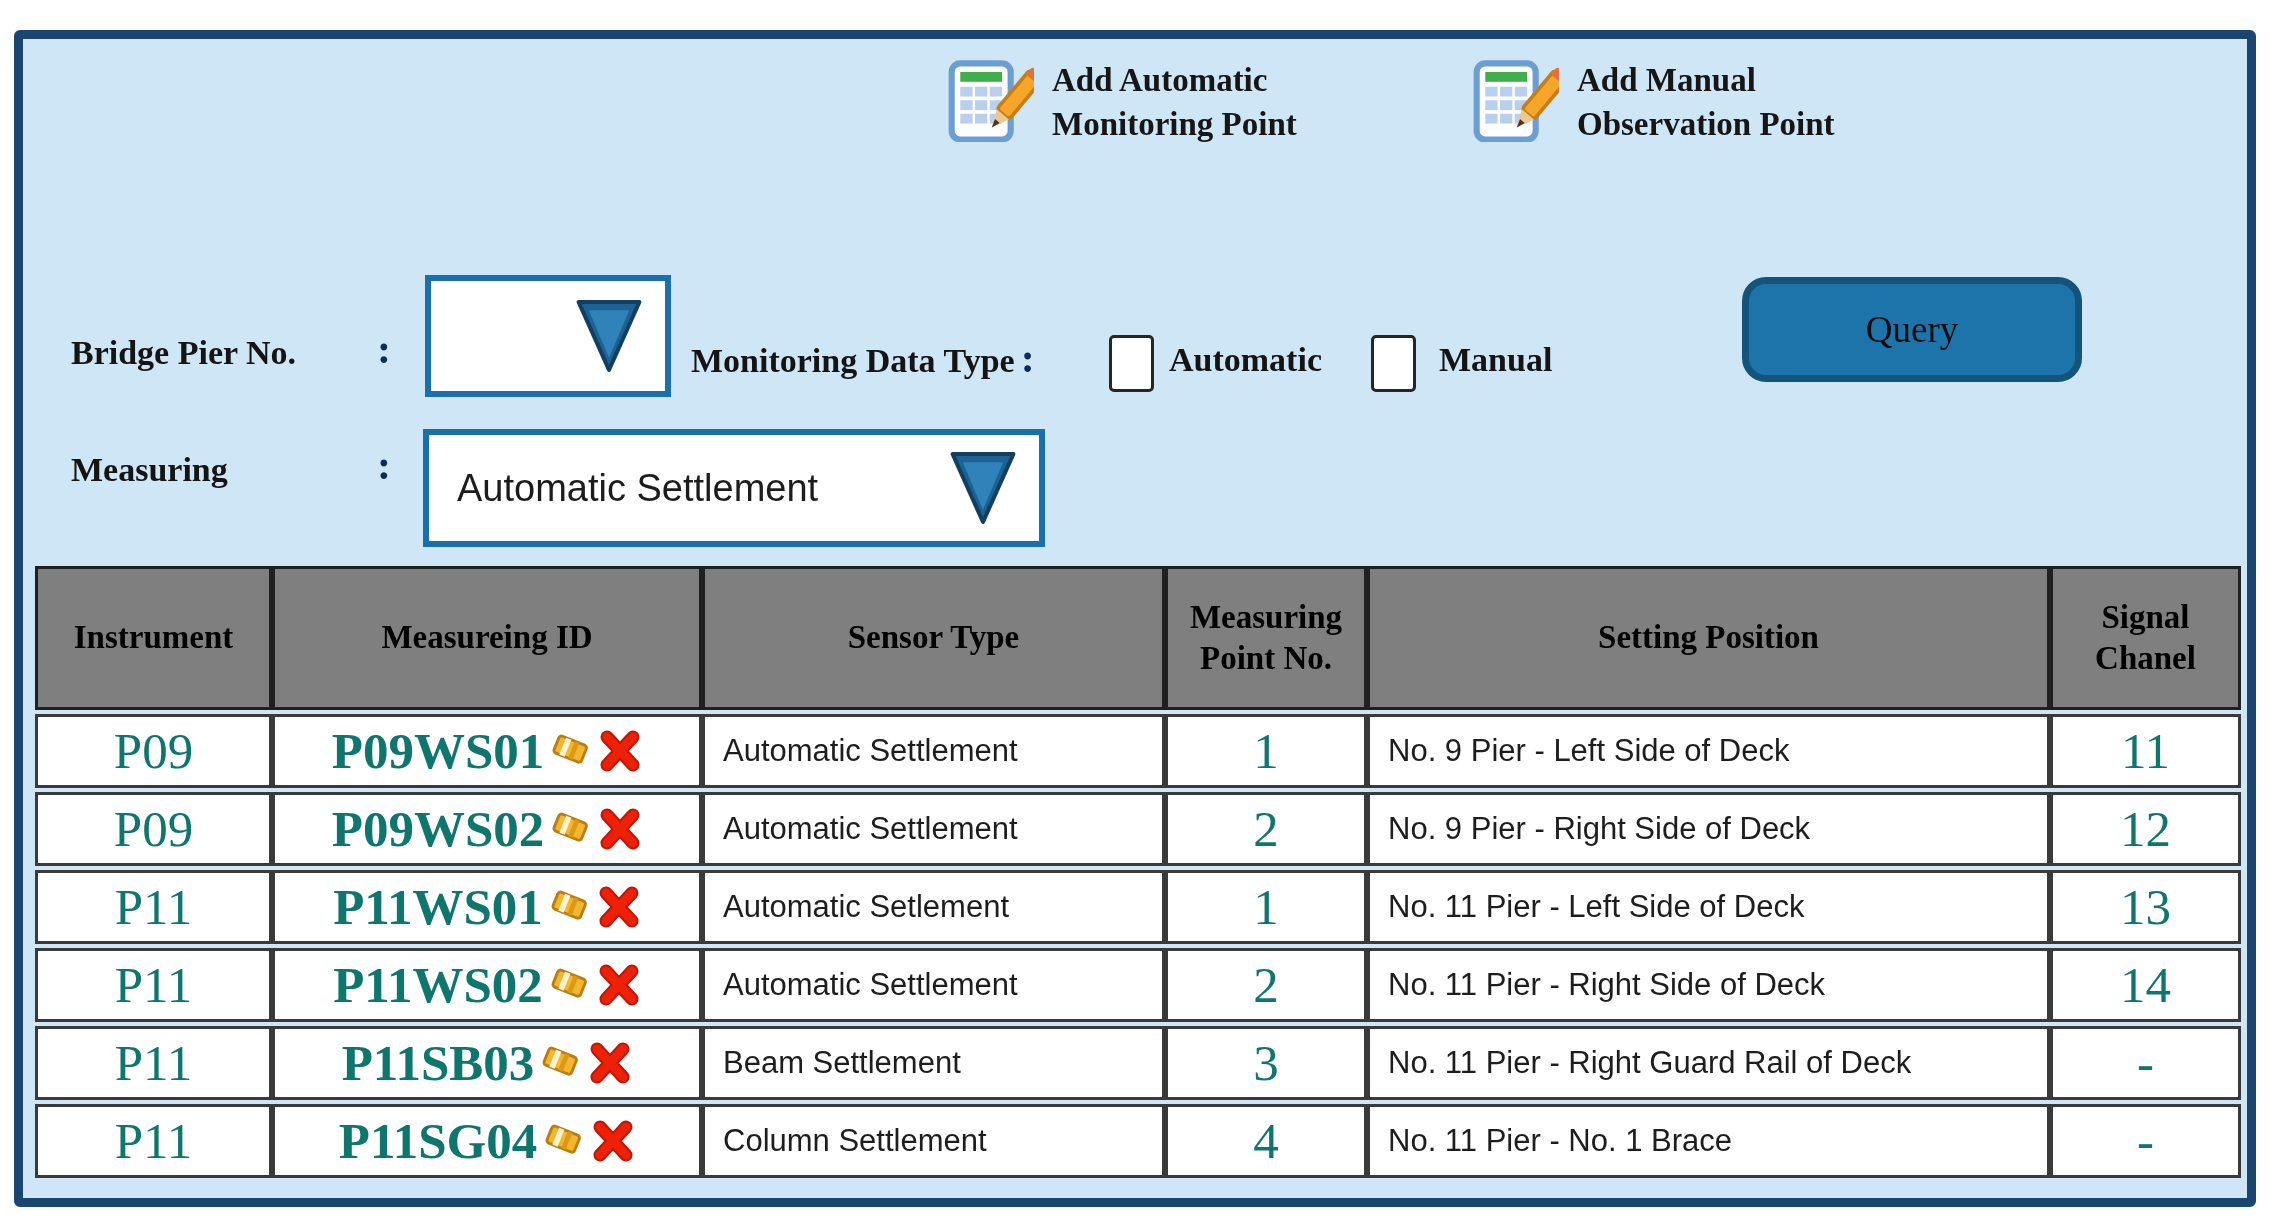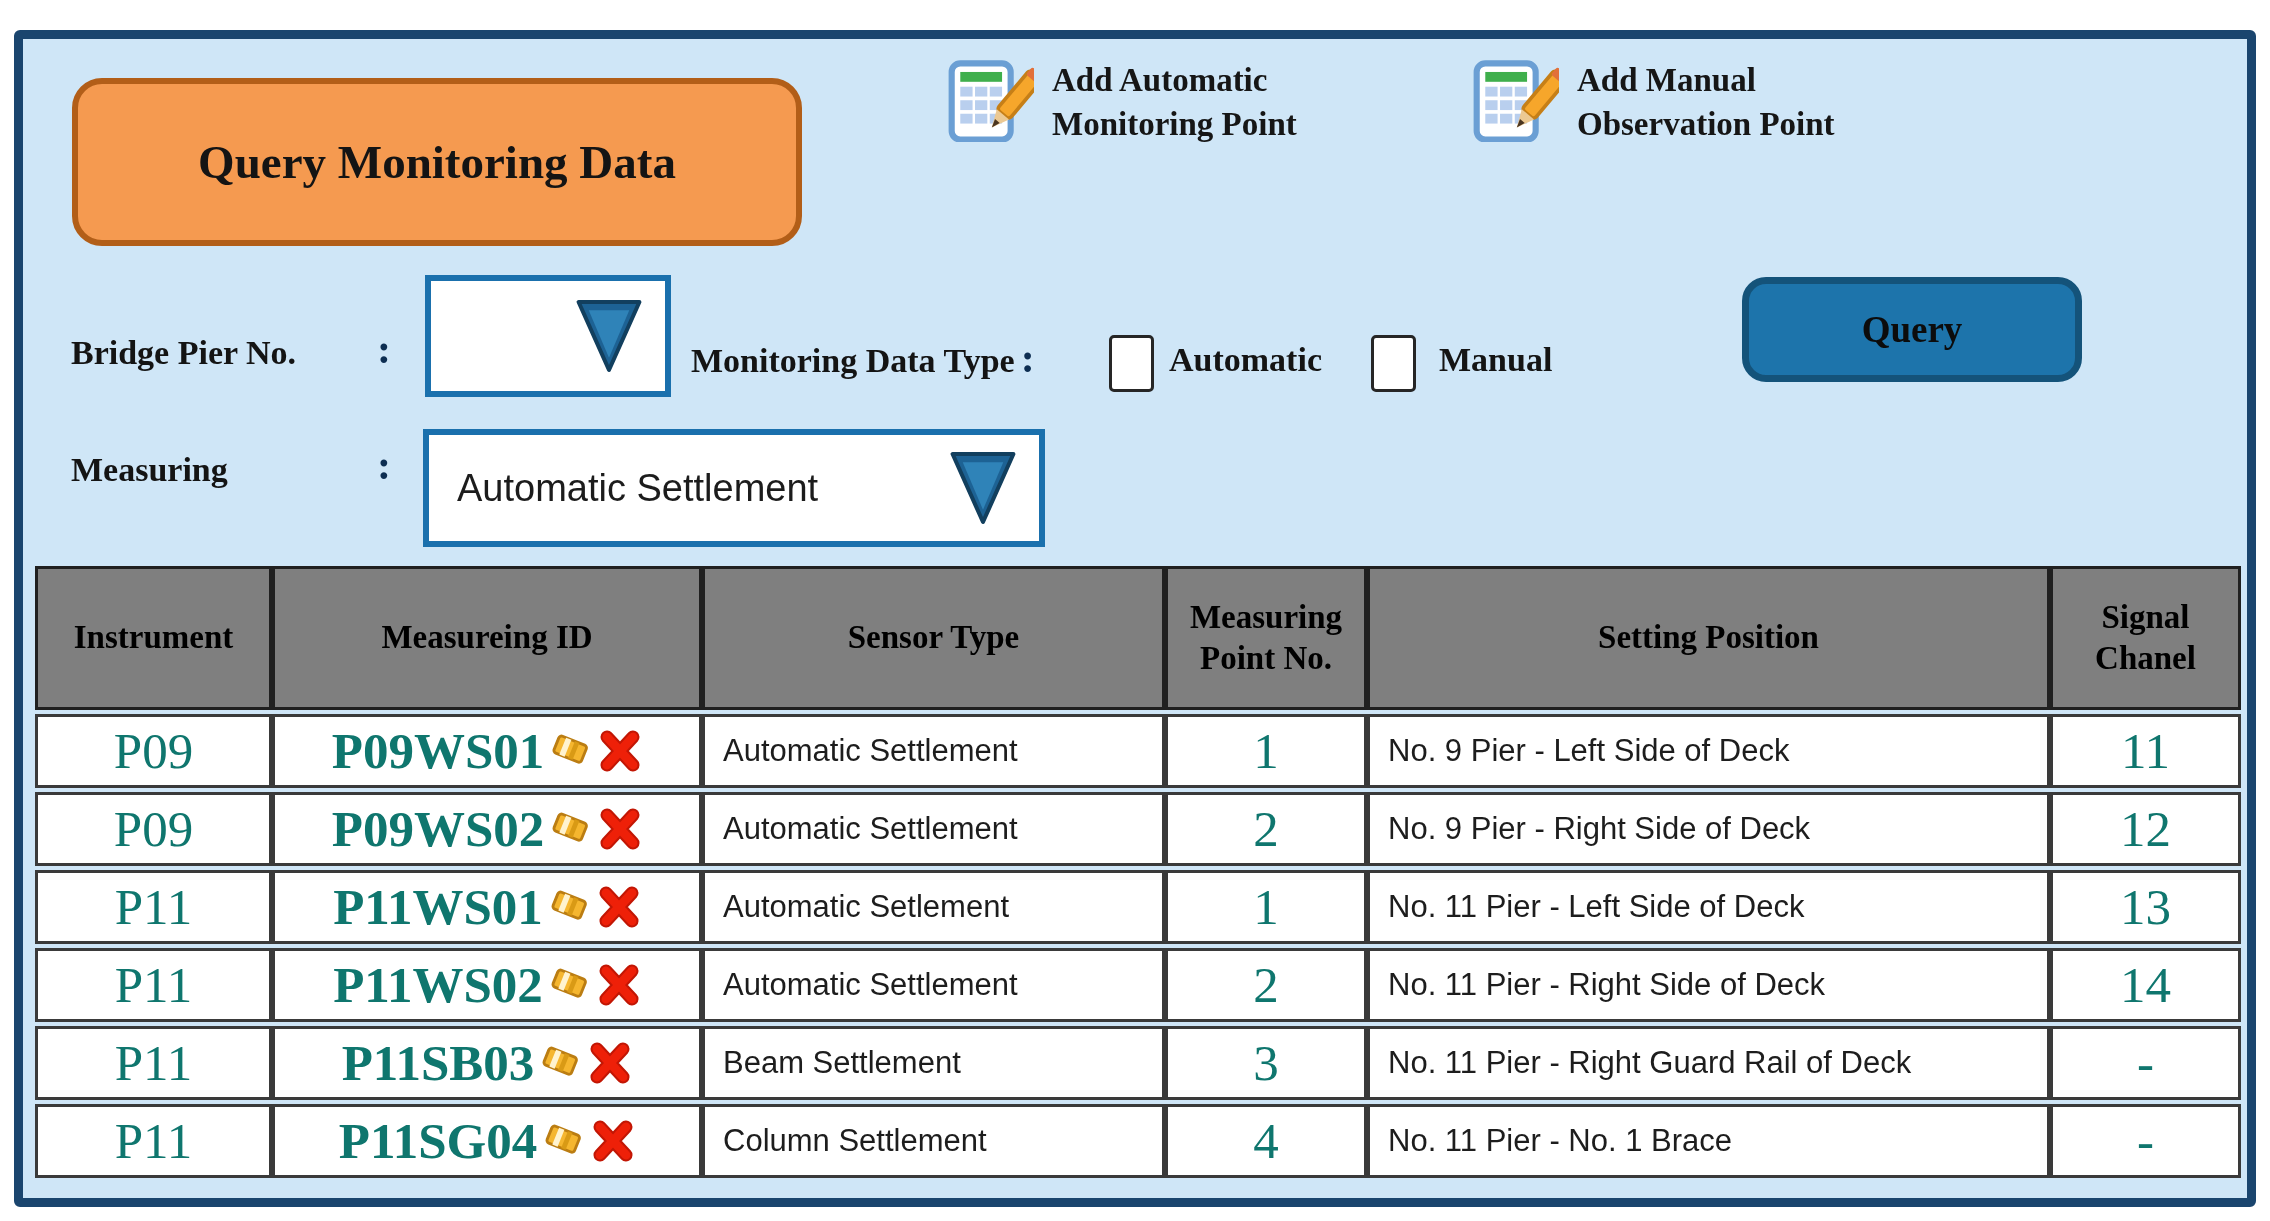--- a/index.html
+++ b/index.html
@@ -58,21 +58,21 @@
   .checkbox{
     position:absolute; width:45px; height:57px; background:#ffffff;
     border:3px solid #262626; border-radius:5px; cursor:pointer;
   }
   .query-btn{
     position:absolute; left:1719px; top:238px; width:340px; height:105px;
     background:var(--query-bg,#1d74ab);
     border:7px solid var(--query-border,#14537a);
     border-radius:24px;
     display:flex; align-items:center; justify-content:center;
-    font-size:37px; font-weight:700; color:#0c0c0c; cursor:pointer;
+    font-size:37px; font-weight:400; color:#0c0c0c; cursor:pointer;
   }
   
   .grid-wrap{position:absolute; left:12px; top:523px; width:1794px;}
   table{
     width:2206px; table-layout:fixed;
     border-collapse:separate; border-spacing:0 4px;
   }
   th{
     background:var(--header-bg,#7f7f7f); color:#000;
     border:3px solid #202020; height:144px;
@@ -142,23 +142,20 @@
     </g>
     <g id="ic-x">
       <path d="M9 8 L35 36 M35 8 L9 36" stroke="#c21604" stroke-width="13" stroke-linecap="round"></path>
       <path d="M9 8 L35 36 M35 8 L9 36" stroke="#ee2008" stroke-width="9" stroke-linecap="round"></path>
     </g>
   </defs>
 </svg>
 
 <div class="panel">
 
-  <div class="title-btn">
-    <span>Query Monitoring Data</span>
-  </div>
 
   <div class="tool-item" style="left:925px; top:17px;">
     <svg class="tool-icon" viewBox="0 0 70 70">
         <use href="#ic-addpoint"></use>
       </svg>
     <div class="txt">
       <div>Add Automatic</div>
       <div>Monitoring Point</div>
     </div>
   </div>

